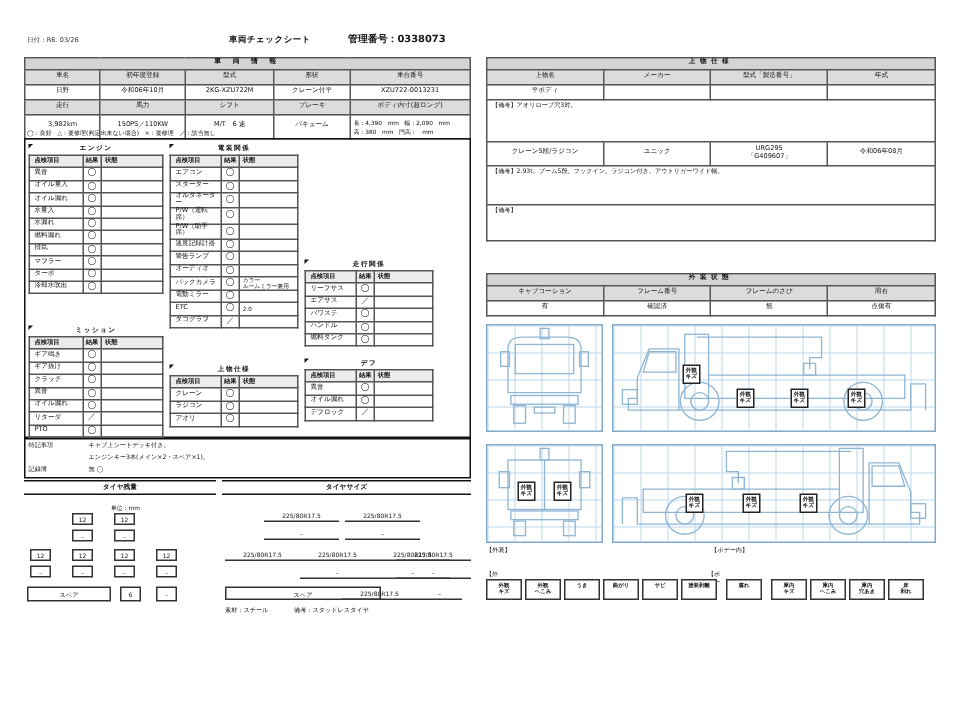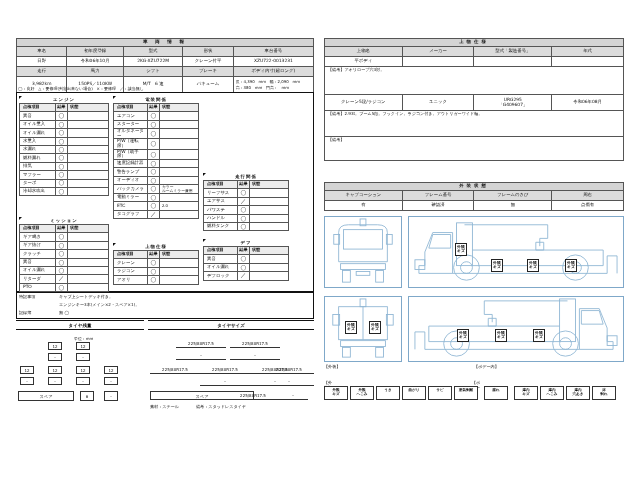--- a/index.html
+++ b/index.html
@@ -121,20 +121,25 @@
   .lgcell { position:absolute; border:0.6px solid #333; background:#fff;
             font-size:3.6px; font-weight:bold; text-align:center; line-height:1.1;
             padding-top:2px; height:14px; }
   .lgcap { position:absolute; font-size:4px; }
 </style>
 </head>
 <body>
 
 <div class="page">
 
+  <div class="hdr">
+    <div class="hdr-date">日付：R6. 03/26</div>
+    <div class="hdr-title">車両チェックシート</div>
+    <div class="hdr-mgmt">管理番号：0338073</div>
+  </div>
 
   <div class="vinfo">
     <table>
       <tbody>
           <tr>
             <td class="gray bandtitle" colspan="5">車 両 情 報</td>
           </tr>
       <tr class="gray2">
         <td style="width:17%">車名</td>
         <td style="width:19%">初年度登録</td>

